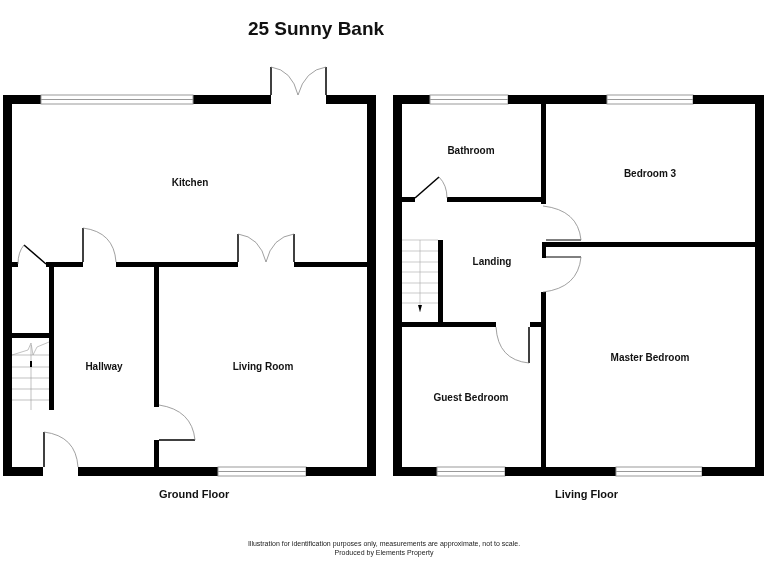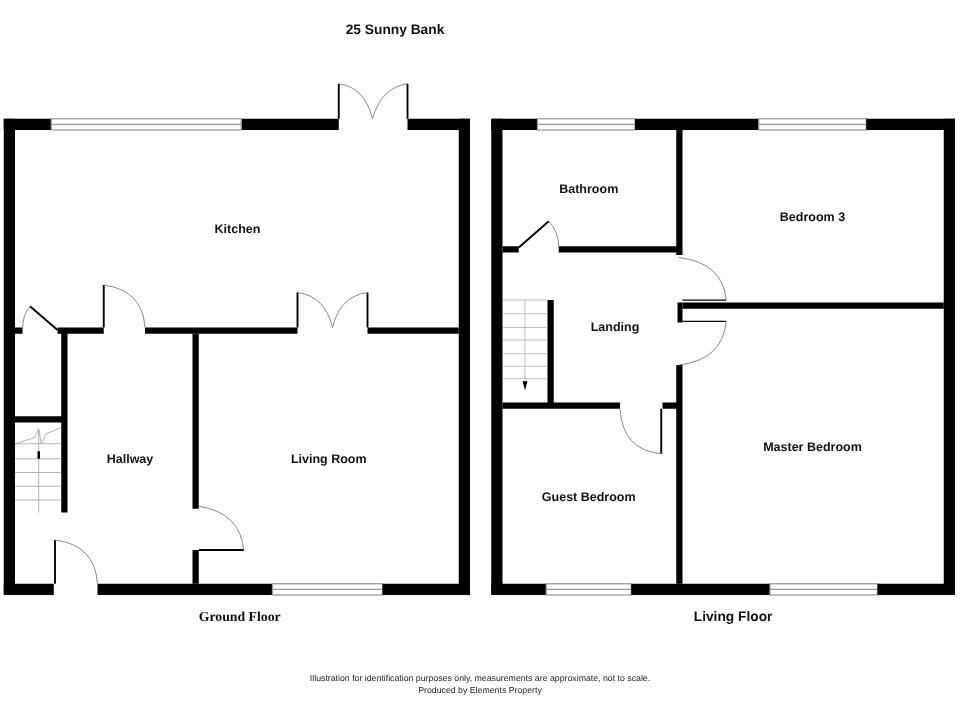--- a/index.html
+++ b/index.html
@@ -1,17 +1,17 @@
 <!DOCTYPE html>
 <html><head>
 <meta charset="utf-8">
 <style>
   html,body{margin:0;padding:0;background:#fff;}
   body{width:768px;height:576px;position:relative;overflow:hidden;font-family:"Liberation Sans",sans-serif;}
-  .title{position:absolute;top:18px;left:0;width:632px;text-align:center;font-size:11px;font-weight:bold;color:#111;}
+  .title{position:absolute;top:18px;left:0;width:632px;text-align:center;font-size:19px;font-weight:bold;color:#111;}
   svg{position:absolute;left:0;top:0;}
   .lbl{font-family:"Liberation Sans",sans-serif;font-size:10px;font-weight:bold;fill:#111;}
   .floorlbl{position:absolute;top:488px;font-size:11px;font-weight:bold;color:#111;}
   .foot{position:absolute;left:0;width:768px;text-align:center;font-size:7px;color:#222;}
 </style>
 </head>
 <body>
 
 <div class="title">25 Sunny Bank</div>
 
@@ -162,16 +162,16 @@
       <path d="M496 327 Q498 360 529 363" fill="none" stroke="#888" stroke-width="0.8"></path>
     </g>
     <text class="lbl" x="471" y="154" text-anchor="middle">Bathroom</text>
     <text class="lbl" x="650" y="177" text-anchor="middle">Bedroom 3</text>
     <text class="lbl" x="492" y="265" text-anchor="middle">Landing</text>
     <text class="lbl" x="471" y="401" text-anchor="middle">Guest Bedroom</text>
     <text class="lbl" x="650" y="361" text-anchor="middle">Master Bedroom</text>
   </g>
 </svg>
 
-<div class="floorlbl" style="left:159px;font-family:Liberation Serif, serif;">Ground Floor</div>
+<div class="floorlbl" style="left:159px;">Ground Floor</div>
 <div class="floorlbl" style="left:555px;">Living Floor</div>
 <div class="foot" style="top:540px;">Illustration for identification purposes only, measurements are approximate, not to scale.</div>
 <div class="foot" style="top:549px;">Produced by Elements Property</div>
 
 </body></html>

